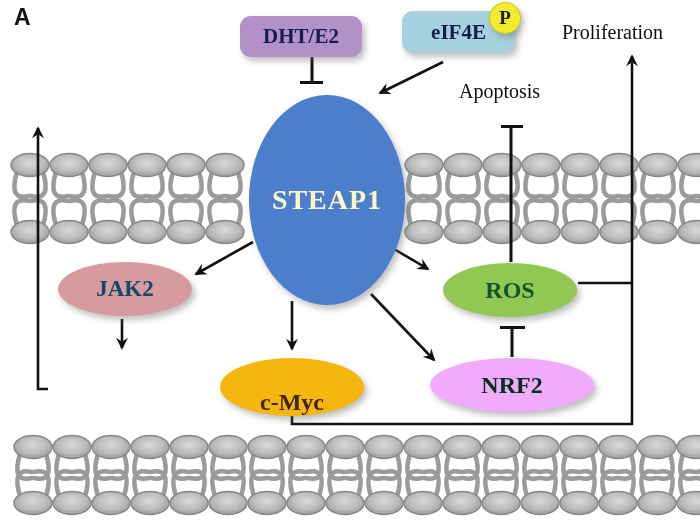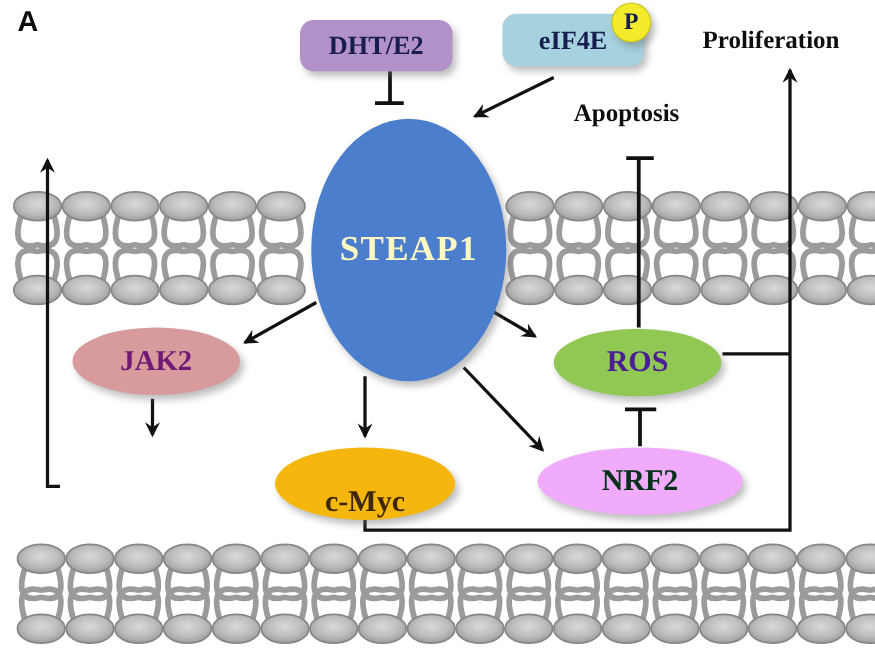--- a/index.html
+++ b/index.html
@@ -14,21 +14,21 @@
   .layer { position: absolute; left: 0; top: 0; }
 
   .panel-label {
     position: absolute; left: 14px; top: 4px;
     font-family: "Liberation Sans", "DejaVu Sans", sans-serif;
     font-weight: bold; font-size: 23px; color: #0d0d0d;
   }
 
   .free-label {
     position: absolute;
-    font-weight: bold; font-size: 20px; color: #0d0d0d;
+    font-weight: normal; font-size: 20px; color: #0d0d0d;
     white-space: nowrap;
   }
   .lbl-carcinogenesis { left: 4px;   top: 90px; }
   .lbl-apoptosis      { left: 459px; top: 80px; }
   .lbl-proliferation  { left: 562px; top: 21px; }
 
   .node {
     position: absolute;
     display: flex; align-items: center; justify-content: center;
     font-weight: bold;
@@ -195,30 +195,30 @@
   </div>
 
   <div class="node n-pbadge" style="background: rgb(243, 235, 44); color: rgb(23, 29, 78);">
     <span>P</span>
   </div>
 
   <div class="node oval n-steap1" style="background: rgb(75, 126, 205); color: #fef9c3;">
     <span>STEAP1</span>
   </div>
 
-  <div class="node oval n-jak2" style="background: rgb(215, 154, 157); color: #701a75;">
+  <div class="node oval n-jak2" style="background: rgb(215, 154, 157); color: #0c4a6e;">
     <span>JAK2</span>
   </div>
 
 
   <div class="node oval n-cmyc" style="background: rgb(245, 183, 13); color: rgb(62, 39, 3);">
     <span>c-Myc</span>
   </div>
 
-  <div class="node oval n-ros" style="background: rgb(144, 200, 83); color: #4c1d95;">
+  <div class="node oval n-ros" style="background: rgb(144, 200, 83); color: #14532d;">
     <span>ROS</span>
   </div>
 
   <div class="node oval n-nrf2" style="background: #f0abfc; color: rgb(5, 48, 25);">
     <span>NRF2</span>
   </div>
 
 </div>
 
 </body></html>

